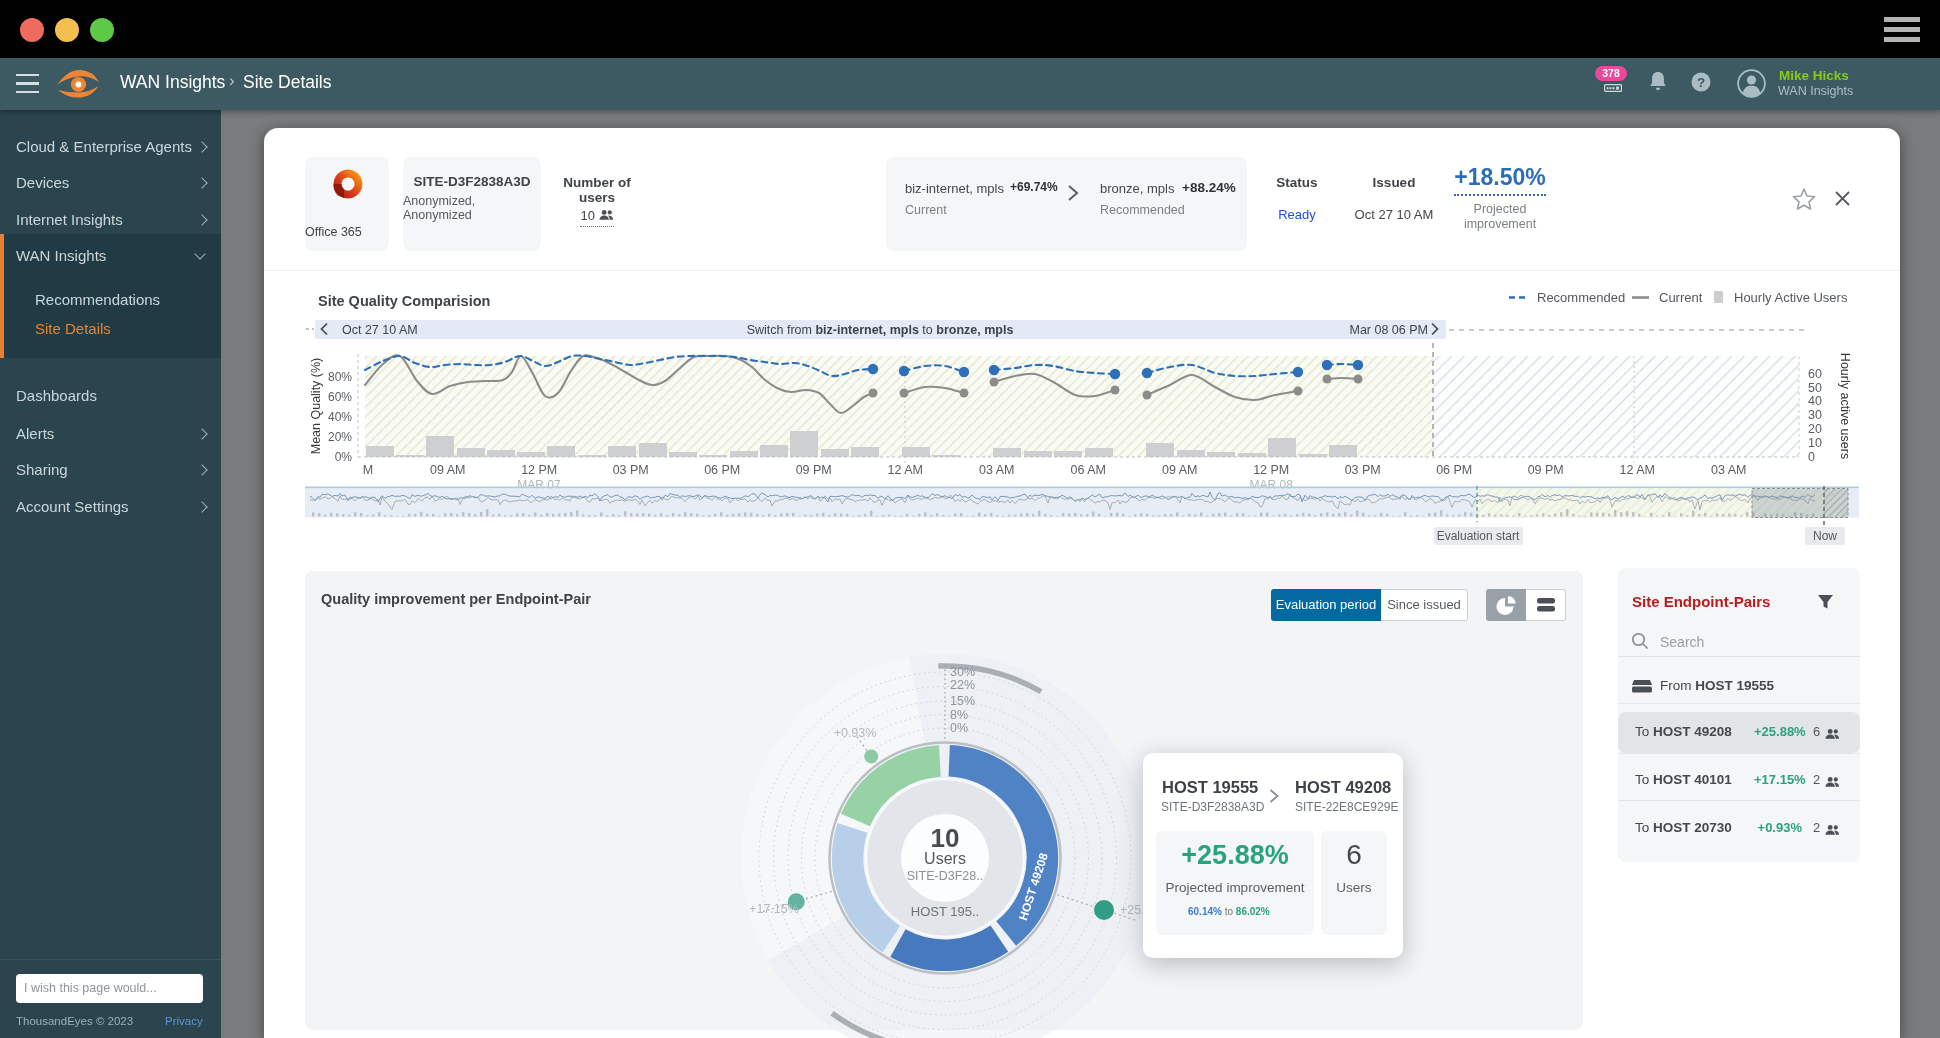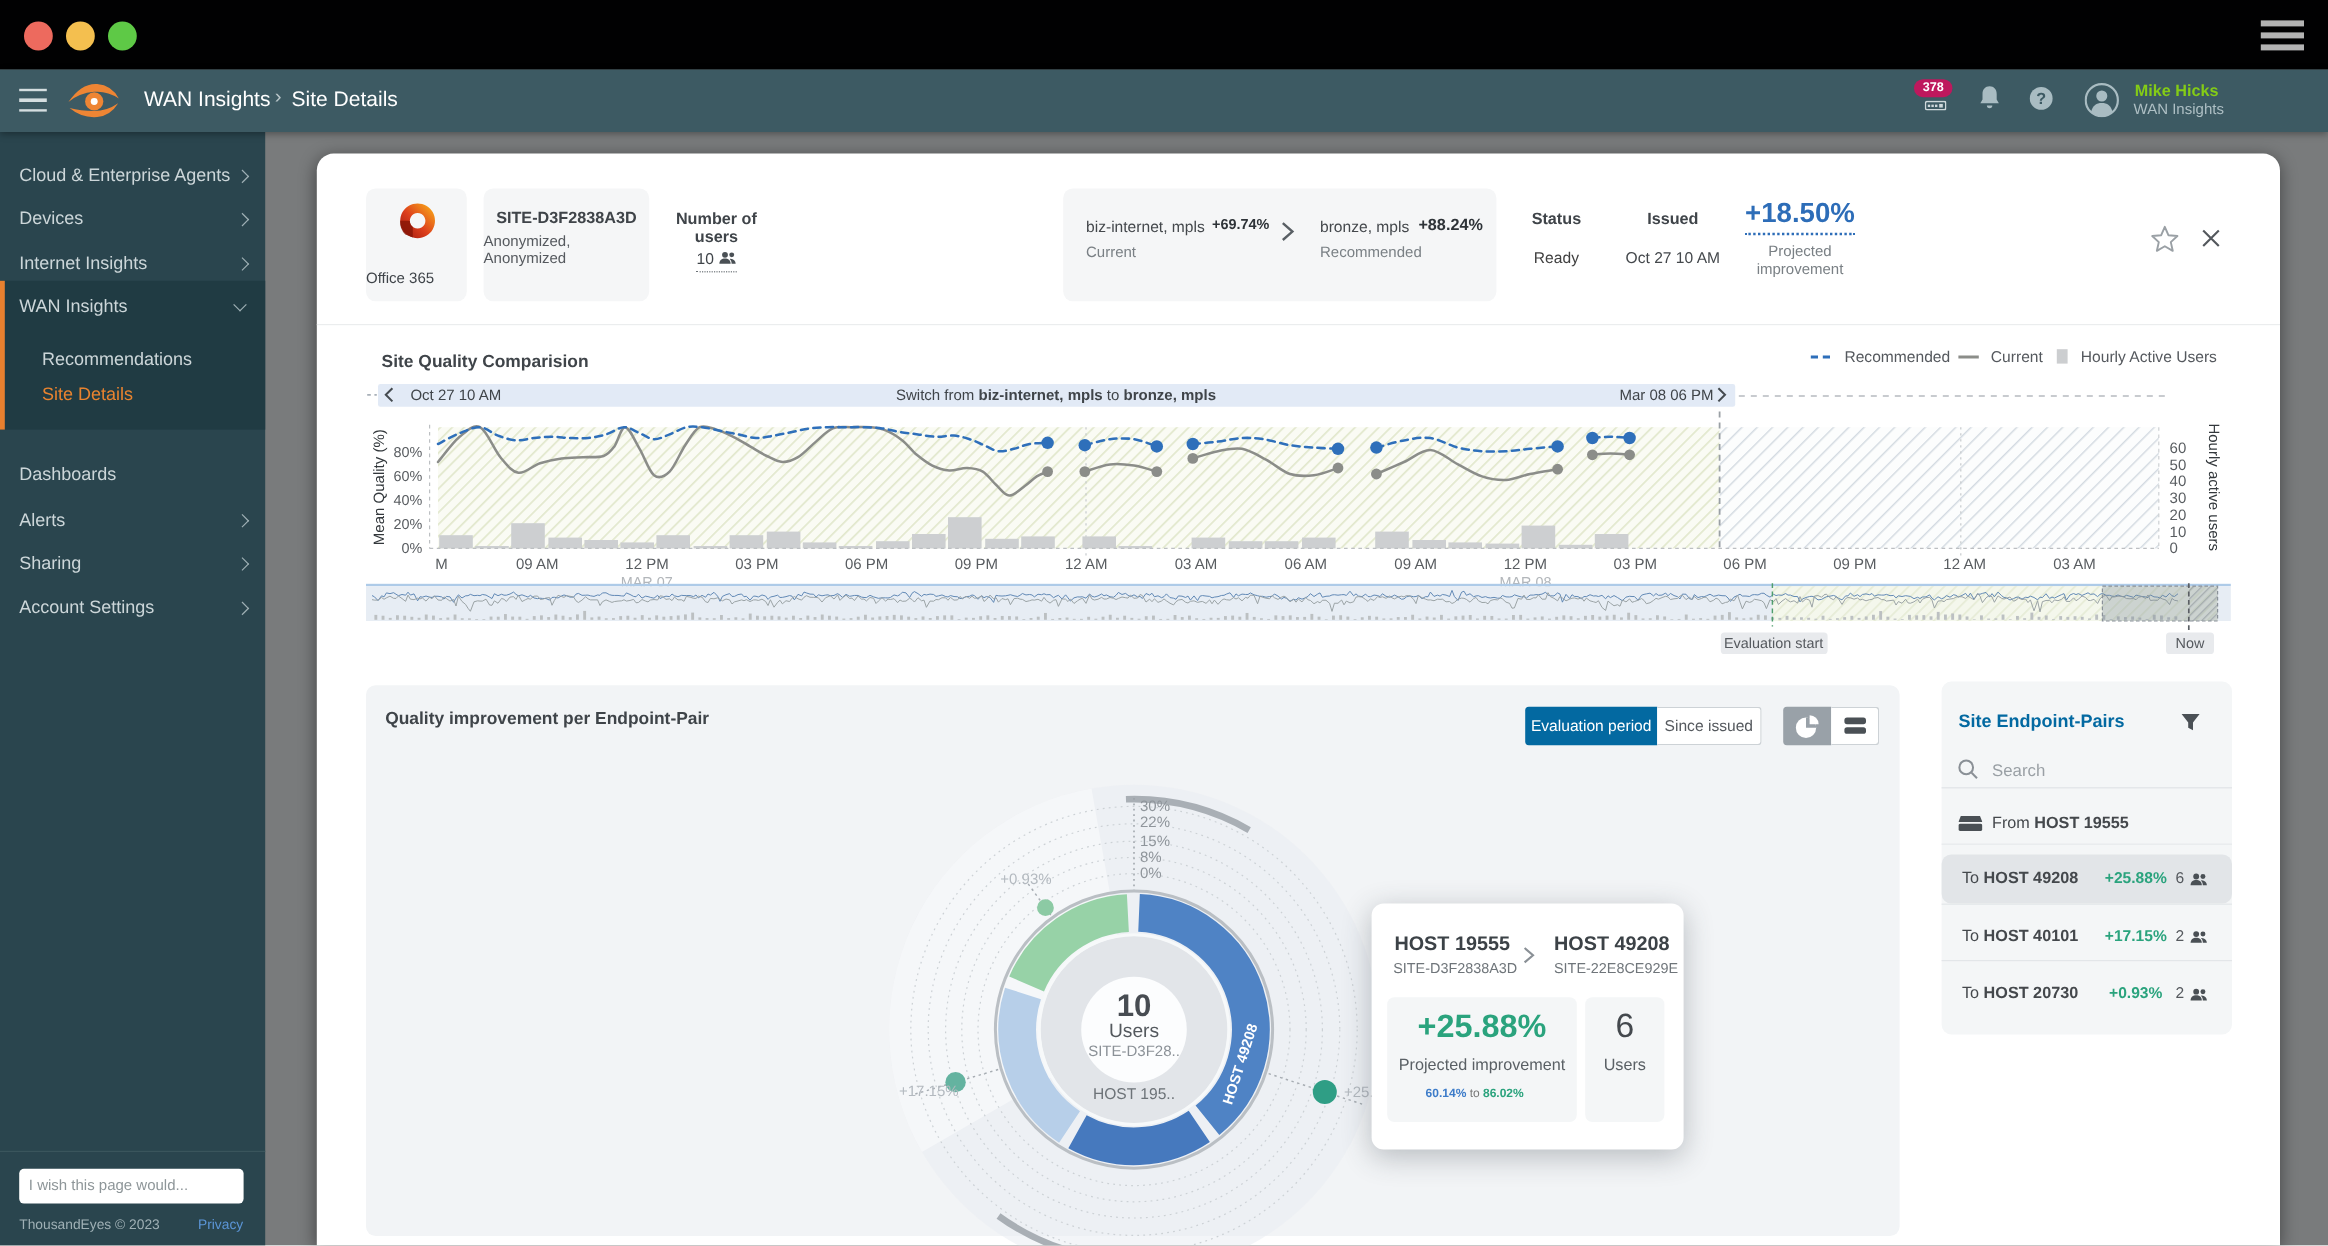--- a/index.html
+++ b/index.html
@@ -32,21 +32,21 @@
  <div class="abs" style="left:16px;top:32.5px;width:23px;height:2.6px;background:#d5dee0"></div>
  <svg class="abs" style="left:55px;top:7px" width="46" height="38" viewBox="0 0 46 38">
    <path d="M2 20 Q13 4 26 5 Q38 6 44 17 Q34 10.5 23.5 11.5 Q11 12.5 2 20 Z" fill="#ee8534"></path>
    <path d="M3 25 Q13 33.5 26 32.5 Q37 31.5 43.5 21 Q34 27.5 23.5 27.5 Q12 27.5 3 25 Z" fill="#ee8534"></path>
    <circle cx="23.5" cy="19.5" r="7.6" fill="#ee8534"></circle>
    <circle cx="23.5" cy="19.5" r="2.9" fill="#fff"></circle>
  </svg>
  <span class="abs" style="left:120px;top:14px;font-size:17.5px;color:#fff">WAN Insights</span>
  <span class="abs" style="left:229px;top:13px;font-size:17px;color:#b9c6c9">›</span>
  <span class="abs" style="left:243px;top:14px;font-size:17.5px;color:#fff">Site Details</span>
- <div class="abs" style="left:1595px;top:8px;width:32px;height:15px;background:#be185d;border-radius:8px;color:#fff;font-size:10.5px;font-weight:bold;text-align:center;line-height:15px">378</div>
+ <div class="abs" style="left:1595px;top:8px;width:32px;height:15px;background:#ec4899;border-radius:8px;color:#fff;font-size:10.5px;font-weight:bold;text-align:center;line-height:15px">378</div>
  <svg class="abs" style="left:1604px;top:26px" width="18" height="8" viewBox="0 0 18 8">
         <rect x="0.5" y="0.5" width="17" height="7" rx="1.5" fill="none" stroke="#cfd9db" stroke-width="1.3"></rect>
         <rect x="2.5" y="3.2" width="2" height="2" fill="#cfd9db"></rect>
         <rect x="5.5" y="3.2" width="2" height="2" fill="#cfd9db"></rect>
         <rect x="8.5" y="3.2" width="2" height="2" fill="#cfd9db"></rect>
         <rect x="12" y="2.6" width="3" height="3" fill="#cfd9db"></rect>
       </svg>
  <svg class="abs" style="left:1648px;top:12px" width="20" height="23" viewBox="0 0 22 25">
         <path d="M11 2 C7 2 4.5 5 4.5 9 L4.5 14 L2.5 17.5 L19.5 17.5 L17.5 14 L17.5 9 C17.5 5 15 2 11 2 Z" fill="#a9bcc2"></path>
         <path d="M8.5 19.5 a2.5 2.5 0 0 0 5 0 Z" fill="#a9bcc2"></path>
@@ -119,21 +119,21 @@
 <span class="abs" style="left:641px;top:53px;font-size:13px;color:#44484c">biz-internet, mpls</span>
 <b class="abs" style="left:746px;top:52px;font-size:12px;color:#2e3338">+69.74%</b>
 <span class="abs" style="left:641px;top:75px;font-size:12.5px;color:#7a8085">Current</span>
 <svg class="abs" style="left:802px;top:56px" width="14" height="18" viewBox="0 0 14 18">
         <path d="M3 2 L11 9 L3 16" fill="none" stroke="#595f64" stroke-width="2"></path>
       </svg>
 <span class="abs" style="left:836px;top:53px;font-size:13px;color:#44484c">bronze, mpls</span>
 <b class="abs" style="left:918px;top:52px;font-size:13.5px;color:#2e3338">+88.24%</b>
 <span class="abs" style="left:836px;top:75px;font-size:12.5px;color:#7a8085">Recommended</span>
 <div class="abs hlabel" style="left:983px;top:47px;width:100px">Status</div>
-<div class="abs" style="left:983px;top:79px;width:100px;text-align:center;font-size:13px;color:#404040">Ready</div>
+<div class="abs" style="left:983px;top:79px;width:100px;text-align:center;font-size:13px;color:#1d4ed8">Ready</div>
 <div class="abs hlabel" style="left:1080px;top:47px;width:100px">Issued</div>
 <div class="abs" style="left:1080px;top:79px;width:100px;text-align:center;font-size:13px;color:#44484c">Oct 27 10 AM</div>
 <div class="abs" style="left:1176px;top:36px;width:120px;text-align:center;font-size:23px;font-weight:bold;color:#2d6db8"><span style="border-bottom:2.5px dotted #2d6db8;padding-bottom:4px">+18.50%</span></div>
 <div class="abs" style="left:1176px;top:74px;width:120px;text-align:center;font-size:12.5px;color:#7a8085;line-height:14.5px">Projected<br>improvement</div>
 <svg class="abs" style="left:1528px;top:59px" width="24" height="23" viewBox="0 0 24 23">
         <path d="M12 2 L15 9 L22.5 9.7 L17 14.8 L18.6 22 L12 18.2 L5.4 22 L7 14.8 L1.5 9.7 L9 9 Z" fill="none" stroke="#9aa0a5" stroke-width="1.6" stroke-linejoin="round"></path>
       </svg>
 <svg class="abs" style="left:1570px;top:62px" width="17" height="17" viewBox="0 0 17 17">
         <path d="M2 2 L15 15 M15 2 L2 15" stroke="#55595e" stroke-width="1.8"></path>
       </svg>
@@ -602,21 +602,21 @@
 <span class="abs" style="left:1031px;top:672px;font-size:12px;color:#6f757a">SITE-22E8CE929E</span>
 <div class="abs" style="left:892px;top:703px;width:158px;height:104px;background:#f4f6f7;border-radius:6px"></div>
 <div class="abs" style="left:892px;top:712px;width:158px;text-align:center;font-size:27px;font-weight:bold;color:#2aa37d">+25.88%</div>
 <div class="abs" style="left:892px;top:752px;width:158px;text-align:center;font-size:13.5px;color:#5a6065">Projected improvement</div>
 <div class="abs" style="left:924px;top:778px;width:158px;text-align:left;font-size:10px"><b style="color:#3d7cc9">60.14%</b> <span style="color:#777">to</span> <b style="color:#2aa37d">86.02%</b></div>
 <div class="abs" style="left:1057px;top:703px;width:66px;height:104px;background:#f4f6f7;border-radius:6px"></div>
 <div class="abs" style="left:1057px;top:711px;width:66px;text-align:center;font-size:28px;color:#44494e">6</div>
 <div class="abs" style="left:1057px;top:752px;width:66px;text-align:center;font-size:13.5px;color:#5a6065">Users</div>
 
 <div class="abs" style="left:1354px;top:440px;width:242px;height:294px;background:#f4f6f7;border-radius:8px">
- <span class="abs" style="left:14px;top:25px;font-size:15px;font-weight:bold;color:#0369a1">Site Endpoint-Pairs</span>
+ <span class="abs" style="left:14px;top:25px;font-size:15px;font-weight:bold;color:#b91c1c">Site Endpoint-Pairs</span>
  <svg class="abs" style="left:199px;top:26px" width="17" height="16" viewBox="0 0 17 16">
           <path d="M1 1 L16 1 L10.5 8 L10.5 14.5 L6.5 12.5 L6.5 8 Z" fill="#4a5055"></path>
         </svg>
  <svg class="abs" style="left:13px;top:64px" width="18" height="18" viewBox="0 0 18 18">
           <circle cx="7.5" cy="7.5" r="5.7" fill="none" stroke="#8a9096" stroke-width="1.7"></circle>
           <line x1="12" y1="12" x2="16.5" y2="16.5" stroke="#8a9096" stroke-width="1.7"></line>
         </svg>
  <span class="abs" style="left:42px;top:66px;font-size:14px;color:#9aa0a5">Search</span>
  <div class="abs" style="left:0px;top:88px;width:242px;height:1px;background:#e0e3e6"></div>
  <div class="abs" style="left:0px;top:135px;width:242px;height:1px;background:#e6e9ec"></div>

